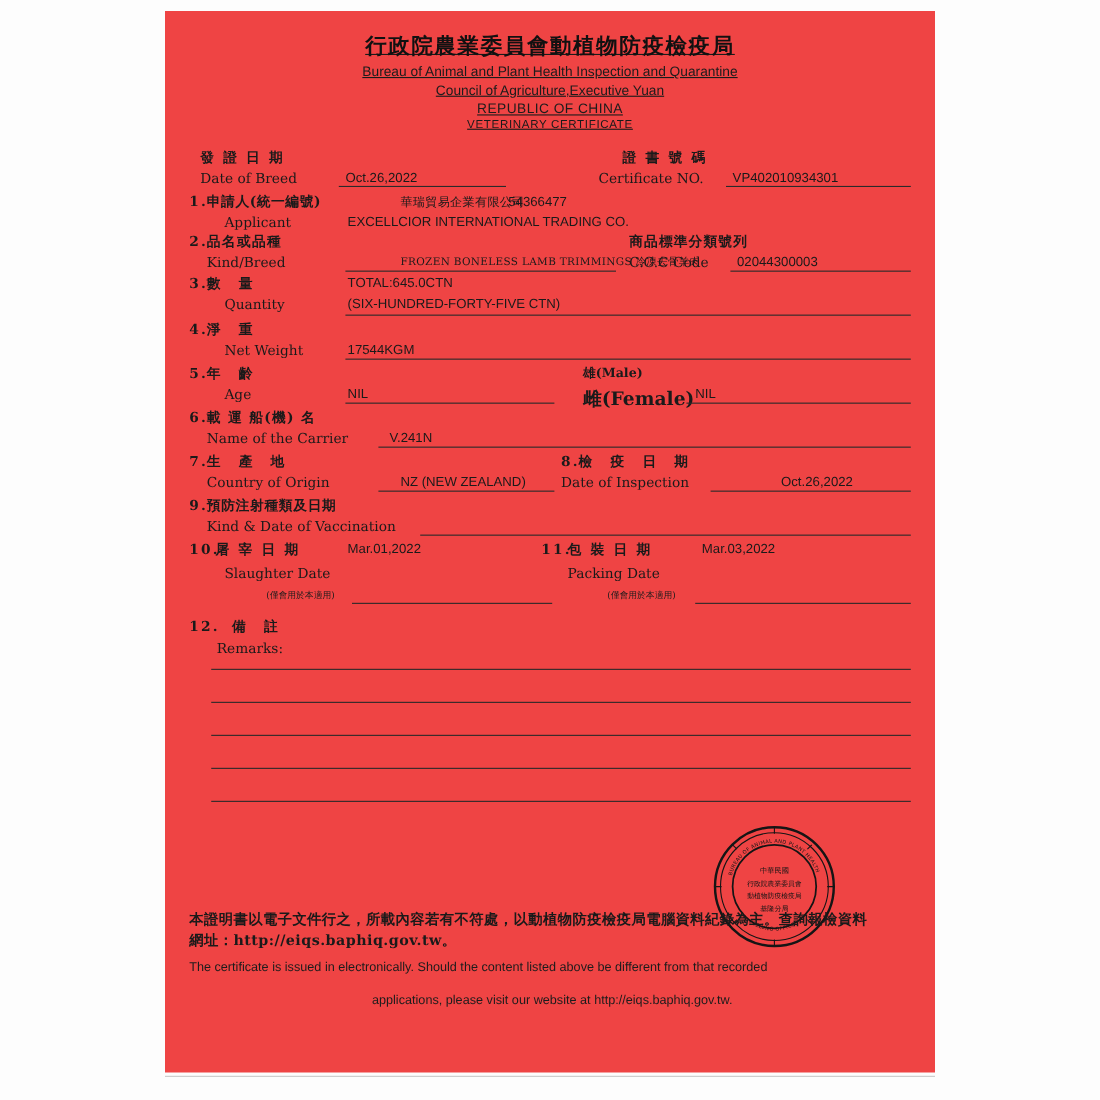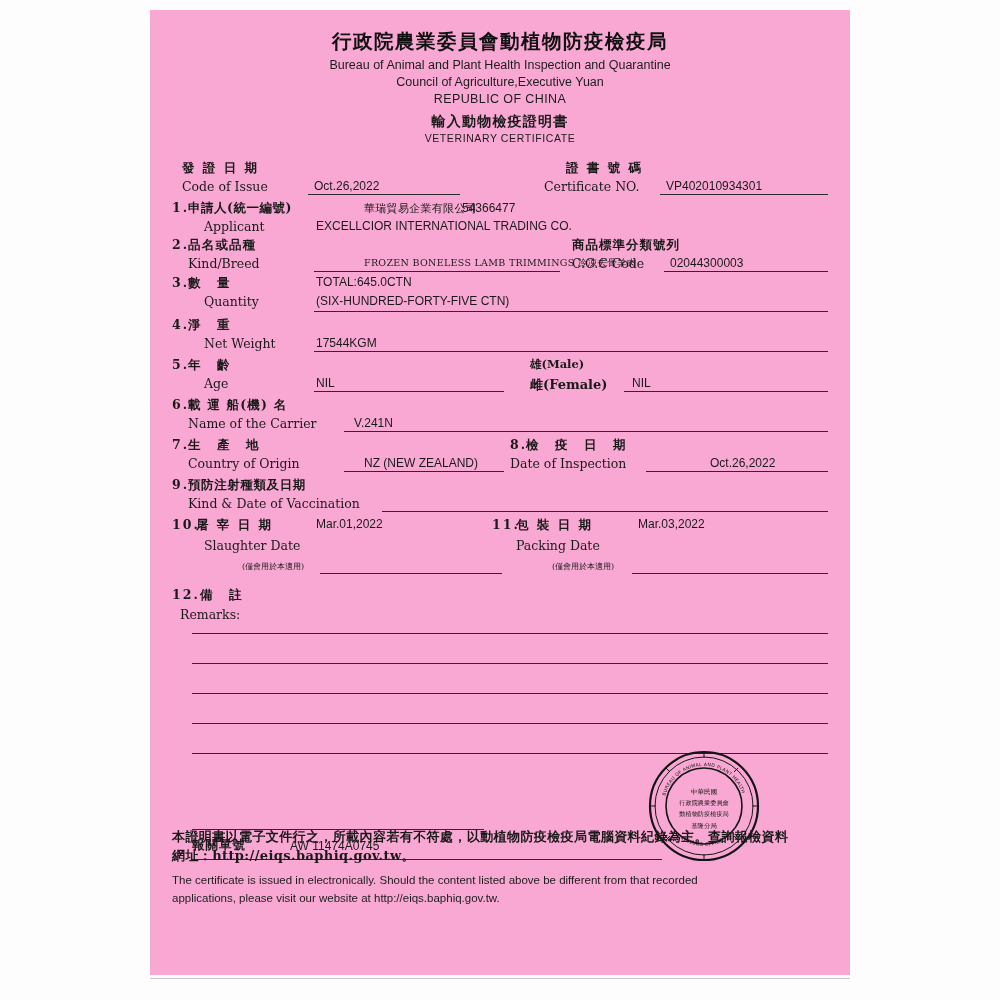--- a/index.html
+++ b/index.html
@@ -21,21 +21,22 @@
     width: 1000px;
     height: 1000px;
     background: #fdfdfd;
   }
   .sheet {
     position: absolute;
     left: 150px;
     top: 10px;
     width: 700px;
     height: 965px;
-    background: #f9a8d4;
+    background: #ef4444;
+    text-decoration: underline;
   }
   .bottom-rule {
     position: absolute;
     left: 150px;
     top: 978px;
     width: 700px;
     height: 1px;
     background: #c9c9c9;
   }
 
@@ -143,29 +144,28 @@
 <body>
 
 <div class="page">
   <div class="sheet">
 
     <div class="hdr">
       <div class="hdr-cn">行政院農業委員會動植物防疫檢疫局</div>
       <div class="hdr-en1">Bureau of Animal and Plant Health Inspection and Quarantine</div>
       <div class="hdr-en2">Council of Agriculture,Executive Yuan</div>
       <div class="hdr-en3">REPUBLIC OF CHINA</div>
-      <div class="hdr-cn2">輸入動物檢疫證明書</div>
       <div class="hdr-en4">VETERINARY CERTIFICATE</div>
     </div>
 
     <div class="form">
 
       <div class="row" style="height:40px;">
         <div class="abs lbl-cn" style="left:10px; top:2px;">發 證 日 期</div>
-        <div class="abs lbl-en" style="left:10px; top:21px;">Code of Issue</div>
+        <div class="abs lbl-en" style="left:10px; top:21px;">Date of Breed</div>
         <div class="abs val" style="left:142px; top:21px;">Oct.26,2022</div>
         <div class="ul" style="left:136px; top:36px; width:152px;"></div>
 
         <div class="abs lbl-cn" style="left:394px; top:2px;">證 書 號 碼</div>
         <div class="abs lbl-en" style="left:372px; top:21px;">Certificate NO.</div>
         <div class="abs val" style="left:494px; top:21px;">VP402010934301</div>
         <div class="ul" style="left:488px; top:36px; width:168px;"></div>
       </div>
 
       <div class="row" style="height:39px;">
@@ -208,21 +208,21 @@
       </div>
 
       <div class="row" style="height:40px;">
         <div class="abs lbl-cn" style="left:0px; top:0px;">5.</div>
         <div class="abs lbl-cn" style="left:16px; top:0px;">年　齡</div>
         <div class="abs lbl-en" style="left:32px; top:19px;">Age</div>
         <div class="abs val" style="left:144px; top:19px;">NIL</div>
         <div class="ul" style="left:142px; top:34px; width:190px;"></div>
 
         <div class="abs lbl-cn" style="left:358px; top:0px; letter-spacing:0px; font-size:11.5px;">雄(Male)</div>
-        <div class="abs lbl-cn" style="left:358px; top:19px; letter-spacing:0px; font-size:13px;">雌(Female)</div>
+        <div class="abs lbl-cn" style="left:358px; top:19px; letter-spacing:0px; font-size:17px;">雌(Female)</div>
         <div class="abs val" style="left:460px; top:19px;">NIL</div>
         <div class="ul" style="left:452px; top:34px; width:204px;"></div>
       </div>
 
       <div class="row" style="height:40px;">
         <div class="abs lbl-cn" style="left:0px; top:0px;">6.</div>
         <div class="abs lbl-cn" style="left:16px; top:0px; letter-spacing:1.2px;">載 運 船(機) 名</div>
         <div class="abs lbl-en" style="left:16px; top:19px;">Name of the Carrier</div>
         <div class="abs val" style="left:182px; top:19px;">V.241N</div>
         <div class="ul" style="left:172px; top:34px; width:484px;"></div>
@@ -264,39 +264,33 @@
 
       <div class="row" style="height:26px;">
         <div class="abs" style="left:70px; top:0px; font-family:'DejaVu Serif',serif; font-size:8px;">(僅會用於本適用)</div>
         <div class="ul" style="left:148px; top:12px; width:182px;"></div>
         <div class="abs" style="left:380px; top:0px; font-family:'DejaVu Serif',serif; font-size:8px;">(僅會用於本適用)</div>
         <div class="ul" style="left:460px; top:12px; width:196px;"></div>
       </div>
 
       <div class="row" style="height:34px;">
         <div class="abs lbl-cn" style="left:0px; top:0px;">12.</div>
-        <div class="abs lbl-cn" style="left:28px; top:0px;text-align:right;">備　註</div>
-        <div class="abs lbl-en" style="left:8px; top:20px;text-align:center;">Remarks:</div>
+        <div class="abs lbl-cn" style="left:39px; top:0px;text-align:right;">備　註</div>
+        <div class="abs lbl-en" style="left:25px; top:20px;text-align:center;">Remarks:</div>
         <div class="abs val" style="left:144px; top:20px;"></div>
       </div>
 
       <div class="row" style="height:160px;">
         <div class="ul" style="left:20px; top:12px;  width:636px;"></div>
         <div class="ul" style="left:20px; top:42px;  width:636px;"></div>
         <div class="ul" style="left:20px; top:72px;  width:636px;"></div>
         <div class="ul" style="left:20px; top:102px; width:636px;"></div>
         <div class="ul" style="left:20px; top:132px; width:636px;"></div>
       </div>
 
-      <div class="row" style="height:30px;">
-        <div class="abs lbl-cn" style="left:20px; top:56px; letter-spacing:1px;">報關單號</div>
-        <div class="abs val" style="left:118px; top:58px;">AW  11474A0745</div>
-        <div class="ul" style="left:20px; top:48px; width:292px;"></div>
-        <div class="ul" style="left:20px; top:78px; width:470px;"></div>
-      </div>
 
     </div>
 
     <div class="stamp">
       <svg width="112" height="112" viewBox="0 0 112 112" aria-hidden="true">
         <circle cx="56" cy="56" r="54" fill="none" stroke="#151515" stroke-width="2.2"></circle>
         <circle cx="56" cy="56" r="49" fill="none" stroke="#151515" stroke-width="1"></circle>
         <circle cx="56" cy="56" r="38" fill="none" stroke="#151515" stroke-width="1.6"></circle>
         <g stroke="#151515" stroke-width="1">
           <line x1="56" y1="2" x2="56" y2="8"></line>
@@ -322,18 +316,18 @@
         <text x="56" y="55" text-anchor="middle" font-family="DejaVu Serif, serif" font-size="6.2" fill="#151515" id="seal-l2">行政院農業委員會</text>
         <text x="56" y="66" text-anchor="middle" font-family="DejaVu Serif, serif" font-size="6.2" fill="#151515" id="seal-l3">動植物防疫檢疫局</text>
         <text x="56" y="78" text-anchor="middle" font-family="DejaVu Serif, serif" font-size="6.4" fill="#151515" id="seal-l4">基隆分局</text>
       </svg>
     </div>
 
     <div class="footer">
       <div class="foot-cn">本證明書以電子文件行之，所載內容若有不符處，以動植物防疫檢疫局電腦資料紀錄為主。查詢報檢資料</div>
       <div class="foot-cn">網址：http://eiqs.baphiq.gov.tw。</div>
       <div class="foot-en">The certificate is issued in electronically. Should the content listed above be different from that recorded</div>
-      <div class="foot-en" style="margin-top:0;">applications, please visit our website at http://eiqs.baphiq.gov.tw.</div>
+      <div class="foot-en" style="margin-top:12px;text-align:center;">applications, please visit our website at http://eiqs.baphiq.gov.tw.</div>
     </div>
 
   </div>
   <div class="bottom-rule"></div>
 </div>
 
 </body></html>

